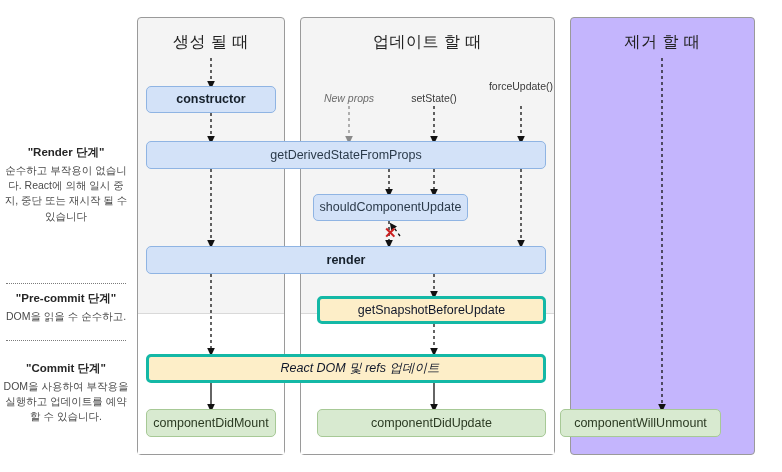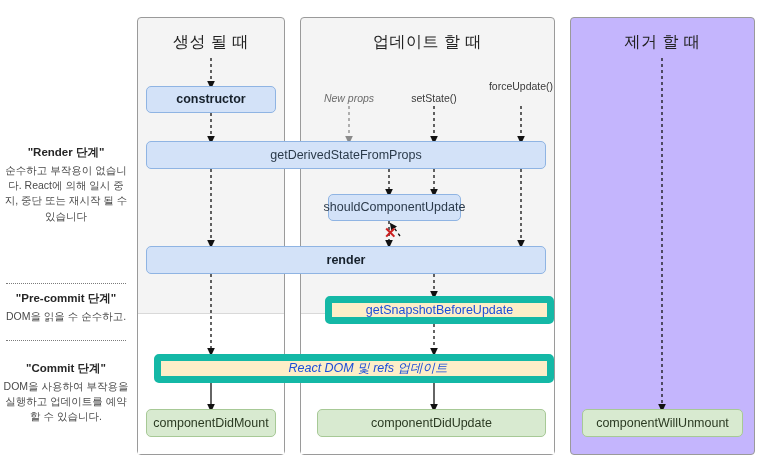--- a/index.html
+++ b/index.html
@@ -60,23 +60,22 @@
     white-space: nowrap;
   }
   .node.blue {
     background: #d3e2f8;
     border: 1px solid #8fb4e3;
     color: #2b3a4a;
   }
   .node.blue.bold { font-weight: bold; color: #16202b; }
   .node.yellow {
     background: #fdeec8;
-    border: 7px solid #14b8a6;
-    color: #1d4ed8;
-    margin-left: 8px;
+    border: 3px solid #14b8a6;
+    color: #0f172a;
   }
   .node.yellow.italic { font-style: italic; padding-left: 28px; }
   .node.green {
     background: #d8ead0;
     border: 1px solid #a7c996;
     color: #2b3a22;
   }
 
   
   .trigger {
@@ -198,33 +197,33 @@
   </svg>
 
   <div class="trigger italic" style="left:349px; top:92px;">New props</div>
   <div class="trigger" style="left:434px; top:92px;">setState()</div>
   <div class="trigger" style="left:521px; top:80px;">forceUpdate()</div>
 
   <div class="node blue bold" style="left:146px; top:86px; width:130px; height:27px;">constructor</div>
 
   <div class="node blue" style="left:146px; top:141px; width:400px; height:28px;">getDerivedStateFromProps</div>
 
-  <div class="node blue" style="left:328px; top:194px; width:133px; height:27px;">shouldComponentUpdate</div>
+  <div class="node blue" style="left:313px; top:194px; width:155px; height:27px;">shouldComponentUpdate</div>
 
   <div class="node blue bold" style="left:146px; top:246px; width:400px; height:28px;">render</div>
 
   <div class="node yellow" style="left:317px; top:296px; width:229px; height:28px;">getSnapshotBeforeUpdate</div>
 
   <div class="node yellow italic" style="left:146px; top:354px; width:400px; height:29px;">React DOM 및 refs 업데이트</div>
 
   <div class="node green" style="left:146px; top:409px; width:130px; height:28px;">componentDidMount</div>
 
   <div class="node green" style="left:317px; top:409px; width:229px; height:28px;">componentDidUpdate</div>
 
-  <div class="node green" style="left:582px; top:409px; width:161px; height:28px;">componentWillUnmount</div>
+  <div class="node green" style="left:560px; top:409px; width:161px; height:28px;">componentWillUnmount</div>
 
   <div style="position:absolute; left:384px; top:225px; font-size:15px;
               font-weight:bold; color:#cc2020; line-height:1;">✕</div>
 
   <div class="legend" style="top:145px;">
     <div class="l-title">"Render 단계"</div>
     <div class="l-body">순수하고 부작용이 없습니다. React에 의해 일시 중지, 중단 또는 재시작 될 수 있습니다</div>
   </div>
 
   <div class="divider" style="top:283px;"></div>

